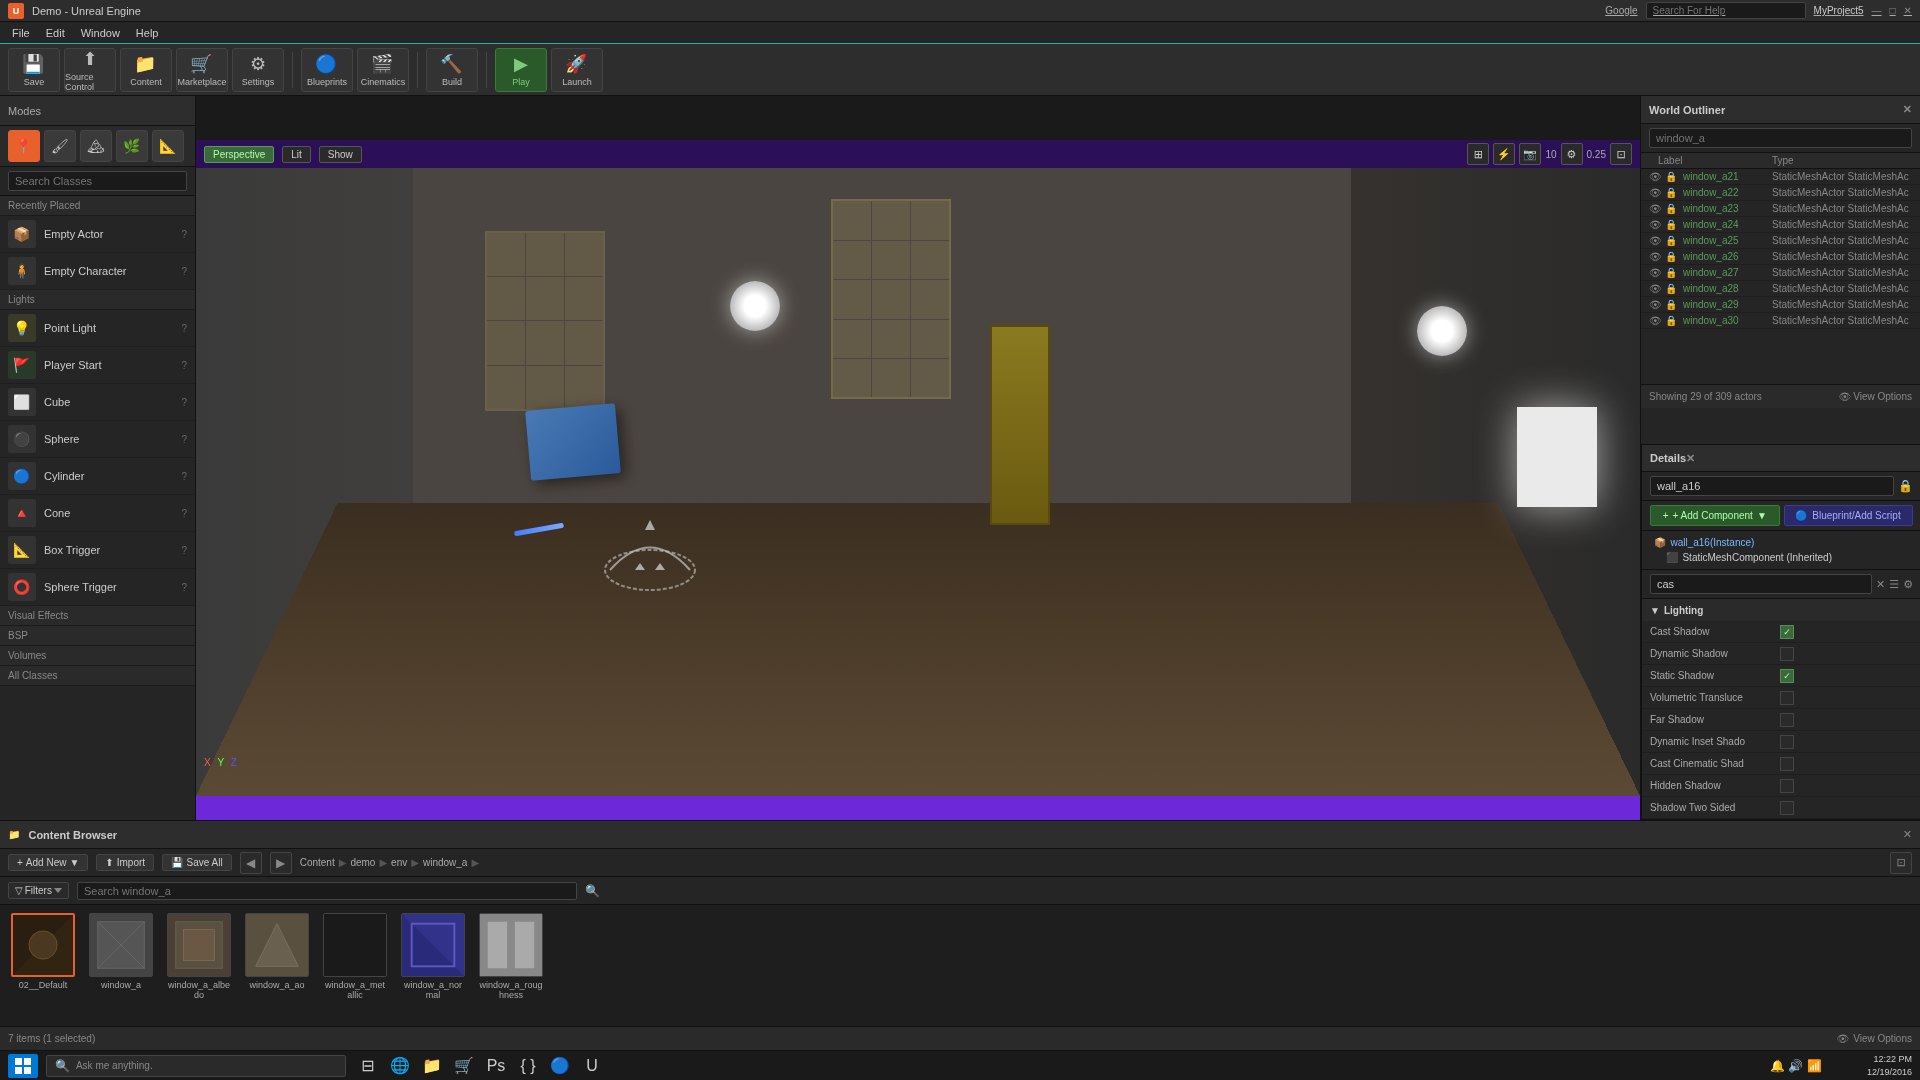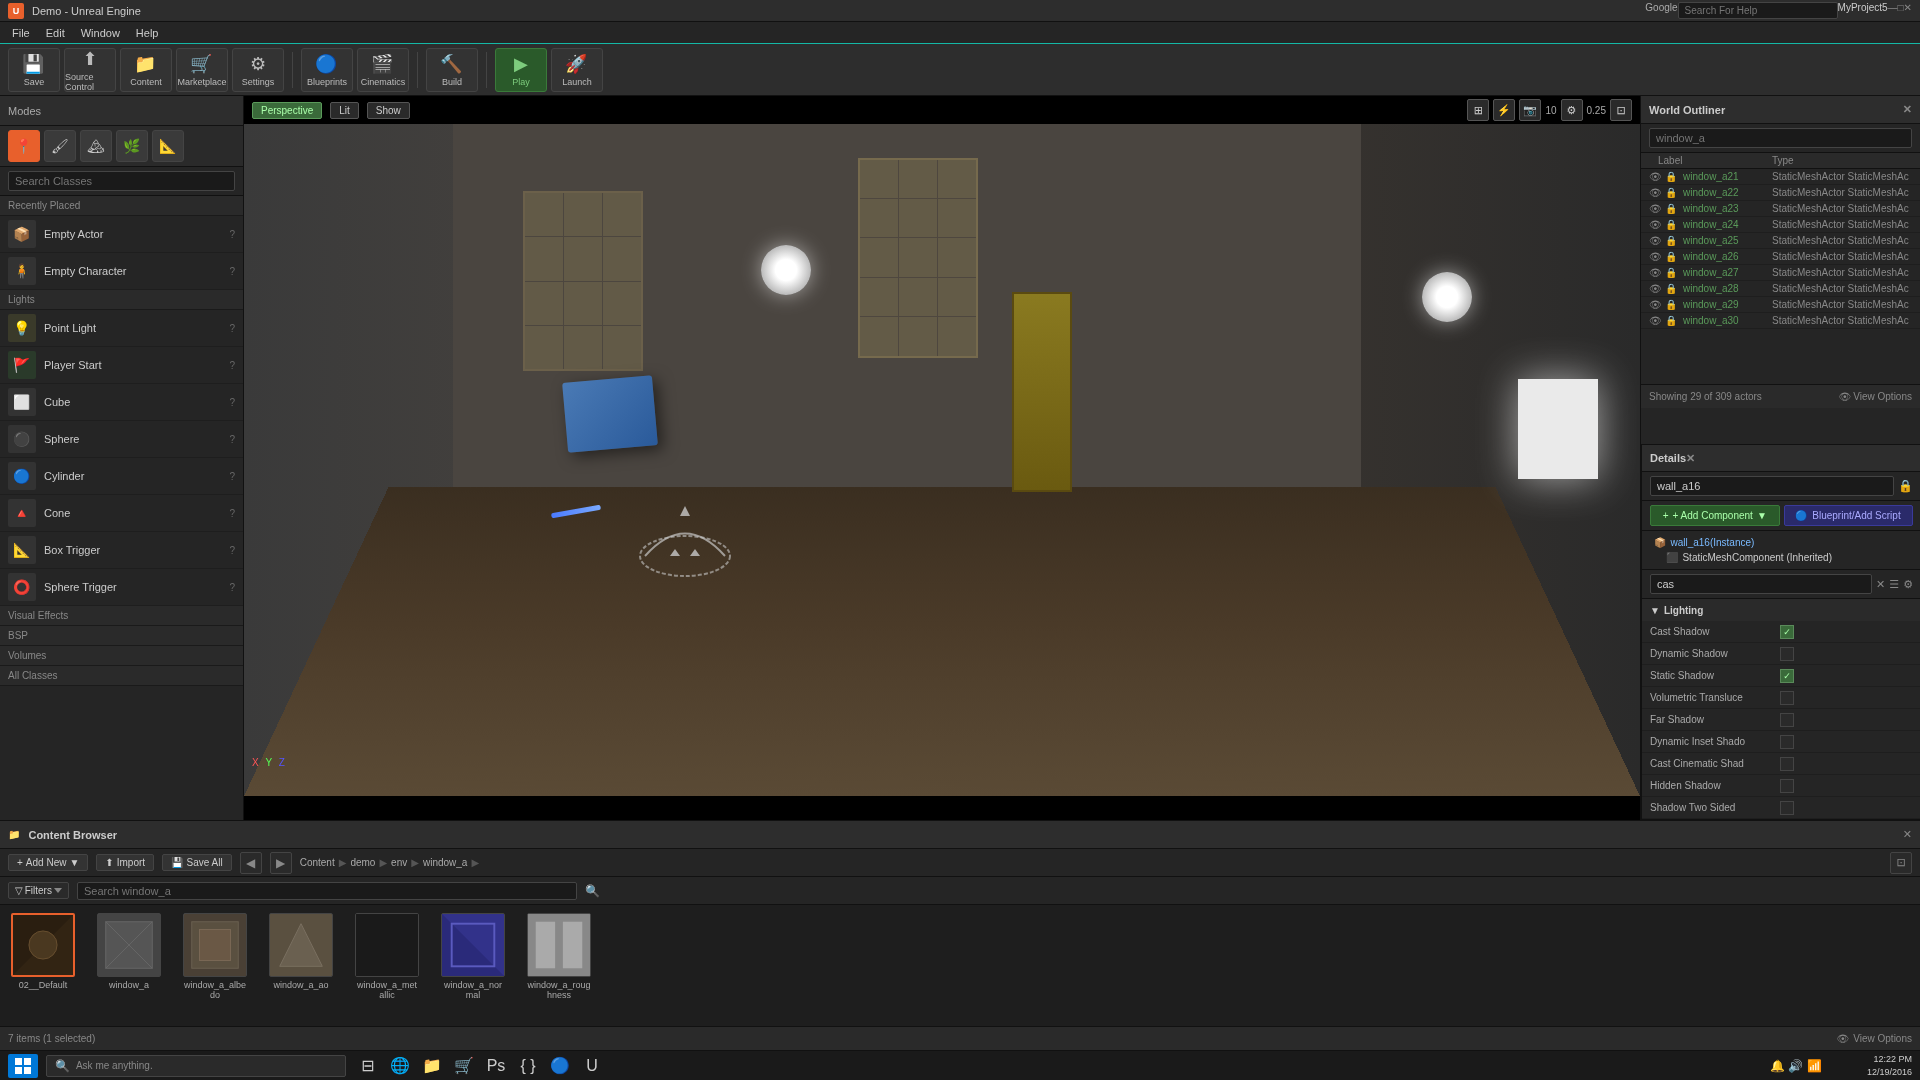--- a/index.html
+++ b/index.html
@@ -2,52 +2,52 @@
 <html><head>
   <meta charset="utf-8">
   <style>
     * { margin: 0; padding: 0; box-sizing: border-box; }
     body { width: 1920px; height: 1080px; background: #1a1a1a; font-family: 'Segoe UI', Arial, sans-serif; font-size: 11px; color: #ccc; overflow: hidden; }
 
     
     #title-bar { height: 22px; background: #2d2d2d; display: flex; align-items: center; padding: 0 8px; border-bottom: 1px solid #111; }
     #title-bar .logo { width: 16px; height: 16px; background: #e8602c; border-radius: 2px; margin-right: 8px; display: flex; align-items: center; justify-content: center; font-size: 9px; color: white; font-weight: bold; }
     #title-bar .title { color: #ccc; font-size: 11px; flex: 1; }
-    #title-bar .top-right { display: flex; gap: 0; margin-left: auto; font-size: 10px; color: #aaa; }
+    #title-bar .top-right { display: flex; align-items: center; gap: 8px; margin-left: auto; font-size: 10px; color: #aaa; text-decoration: underline; }
 
     
     #menu-bar { height: 22px; background: #252525; display: flex; align-items: center; padding: 0 4px; border-bottom: 1px solid #14b8a6; }
     #menu-bar .menu-item { padding: 0 8px; height: 22px; display: flex; align-items: center; color: #ccc; font-size: 11px; cursor: pointer; }
 
     
     #main-layout { display: flex; height: calc(1080px - 22px - 22px - 30px - 30px); }
 
     
-    #left-panel { width: 244px; background: #252525; border-right: 1px solid #111; display: flex; flex-direction: column; }
+    #left-panel { width: 196px; background: #252525; border-right: 1px solid #111; display: flex; flex-direction: column; }
     #left-panel .modes-bar { height: 30px; background: #2d2d2d; display: flex; align-items: center; padding: 0 8px; border-bottom: 1px solid #111; }
     #left-panel .modes-bar span { font-size: 11px; color: #aaa; }
     #left-panel .modes-icons { display: flex; gap: 4px; padding: 4px 8px; background: #2a2a2a; border-bottom: 1px solid #111; }
     .mode-icon { width: 32px; height: 32px; background: #3a3a3a; border-radius: 3px; display: flex; align-items: center; justify-content: center; font-size: 14px; cursor: pointer; border: 1px solid #444; }
     .mode-icon.active { background: #e8602c; border-color: #e8602c; }
     #search-bar { padding: 4px 8px; background: #252525; border-bottom: 1px solid #111; }
     #search-bar input { width: 100%; background: #1a1a1a; border: 1px solid #444; color: #ccc; padding: 3px 6px; font-size: 11px; border-radius: 2px; }
     .category-label { padding: 4px 8px; color: #888; font-size: 10px; background: #2a2a2a; border-bottom: 1px solid #1a1a1a; cursor: pointer; display: flex; justify-content: space-between; align-items: center; }
     .actor-item { display: flex; align-items: center; padding: 4px 8px; border-bottom: 1px solid #1e1e1e; cursor: pointer; background: #252525; }
     .actor-item .icon { width: 28px; height: 28px; background: #333; border-radius: 2px; margin-right: 8px; display: flex; align-items: center; justify-content: center; font-size: 14px; flex-shrink: 0; }
     .actor-item .label { flex: 1; font-size: 11px; color: #ccc; }
     .actor-item .info { color: #666; font-size: 10px; }
 
     
     #viewport-container { flex: 1; display: flex; flex-direction: column; }
     #toolbar { height: 52px; background: #2d2d2d; display: flex; align-items: center; padding: 0 8px; gap: 4px; border-bottom: 1px solid #111; }
     .toolbar-btn { display: flex; flex-direction: column; align-items: center; justify-content: center; width: 52px; height: 44px; background: #333; border-radius: 3px; cursor: pointer; border: 1px solid #444; font-size: 9px; color: #bbb; gap: 2px; }
     .toolbar-btn .t-icon { font-size: 18px; }
     .toolbar-btn.play-btn { background: #2a5a2a; border-color: #3a7a3a; color: #7dcc7d; }
     .toolbar-sep { width: 1px; height: 36px; background: #444; margin: 0 4px; }
-    #viewport { flex: 1; background: #000000; position: relative; overflow: hidden; }
+    #viewport { flex: 1; background: #6d28d9; position: relative; overflow: hidden; margin-top: 44px; }
     .viewport-top-bar { height: 28px; background: rgba(0,0,0,0.6); display: flex; align-items: center; padding: 0 8px; gap: 8px; position: absolute; top: 0; left: 0; right: 0; z-index: 10; }
     .vp-btn { background: #2a2a2a; border: 1px solid #555; color: #ccc; padding: 2px 8px; font-size: 10px; cursor: pointer; border-radius: 2px; }
     .vp-btn.active { background: #3a6a3a; border-color: #5a9a5a; color: #aaffaa; }
     .vp-controls-right { margin-left: auto; display: flex; align-items: center; gap: 4px; }
     .vp-icon-btn { width: 22px; height: 22px; background: #2a2a2a; border: 1px solid #555; border-radius: 2px; display: flex; align-items: center; justify-content: center; font-size: 11px; cursor: pointer; color: #ccc; }
     #viewport-scene { position: absolute; top: 28px; left: 0; right: 0; bottom: 24px; background: linear-gradient(135deg, #3a3a3a 0%, #2a2a2a 50%, #1e1e1e 100%); overflow: hidden; }
     .scene-floor { position: absolute; bottom: 0; left: 0; right: 0; height: 60%; background: linear-gradient(0deg, #5a4a35 0%, #4a3a28 50%, #3a2e20 100%); transform: perspective(400px) rotateX(15deg); transform-origin: bottom; }
     .scene-wall-left { position: absolute; top: 0; left: 0; width: 35%; height: 100%; background: linear-gradient(90deg, #3a3a3a, #4a4540); }
     .scene-wall-right { position: absolute; top: 0; right: 0; width: 30%; height: 100%; background: linear-gradient(270deg, #2a2a2a, #3a3530); }
     .scene-wall-back { position: absolute; top: 0; left: 15%; width: 65%; height: 70%; background: #4a4540; }
@@ -105,21 +105,21 @@
     #bottom-panel { height: 230px; background: #1e1e1e; border-top: 1px solid #111; display: flex; flex-direction: column; }
     #content-browser-header { height: 28px; background: #2d2d2d; display: flex; align-items: center; padding: 0 8px; border-bottom: 1px solid #111; gap: 8px; }
     #content-browser-header .cb-title { font-size: 11px; color: #ccc; font-weight: bold; }
     #content-toolbar { height: 28px; background: #252525; display: flex; align-items: center; padding: 0 8px; gap: 8px; border-bottom: 1px solid #111; }
     .cb-btn { background: #333; border: 1px solid #444; color: #ccc; padding: 2px 8px; font-size: 10px; cursor: pointer; border-radius: 2px; display: flex; align-items: center; gap: 3px; }
     .cb-nav-btn { width: 22px; height: 22px; background: #2a2a2a; border: 1px solid #444; color: #888; display: flex; align-items: center; justify-content: center; cursor: pointer; border-radius: 2px; font-size: 12px; }
     .breadcrumb { display: flex; align-items: center; gap: 4px; font-size: 10px; color: #888; }
     .breadcrumb span { cursor: pointer; color: #aaa; }
     .breadcrumb .sep { color: #555; }
     #content-browser-body { display: flex; flex: 1; overflow: hidden; }
-    #content-items { flex: 1; padding: 8px; display: flex; gap: 16px; overflow-x: auto; align-items: flex-start; }
+    #content-items { flex: 1; padding: 8px; display: flex; gap: 8px; overflow-x: auto; align-items: flex-start; }
     .content-item { width: 70px; display: flex; flex-direction: column; align-items: center; cursor: pointer; }
     .content-item.selected .thumb { border-color: #e8602c; border-width: 2px; }
     .thumb { width: 64px; height: 64px; background: #333; border: 1px solid #444; border-radius: 2px; overflow: hidden; display: flex; align-items: center; justify-content: center; }
     .thumb-1 { background: linear-gradient(135deg, #4a3a2a, #3a2a1a); }
     .thumb-2 { background: linear-gradient(135deg, #5a5a5a, #3a3a3a); }
     .thumb-3 { background: linear-gradient(135deg, #6a6050, #4a3a30); }
     .thumb-4 { background: linear-gradient(135deg, #5a5040, #3a3020); }
     .thumb-5 { background: #1a1a1a; }
     .thumb-6 { background: linear-gradient(135deg, #3a3a9a, #2a2a7a); }
     .thumb-7 { background: #888; }

